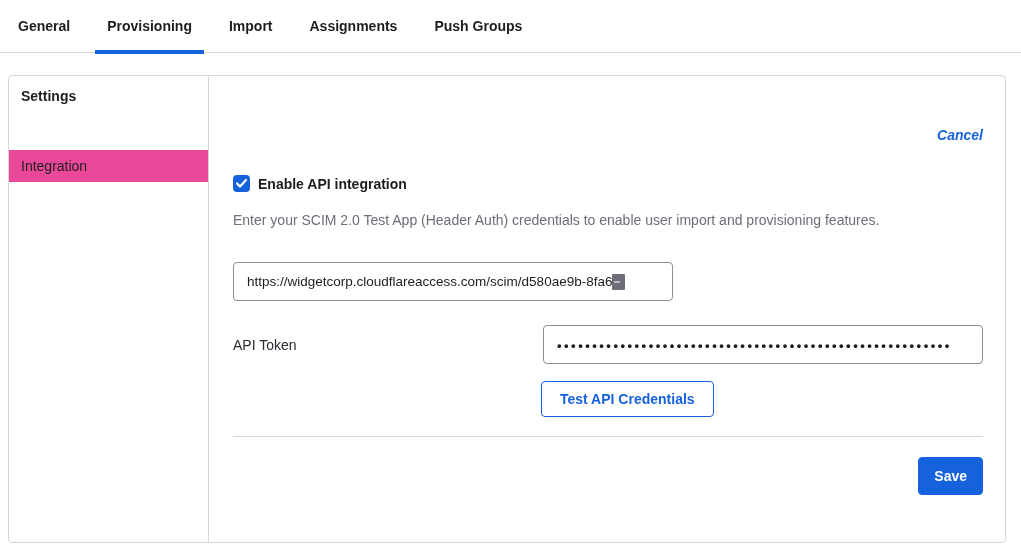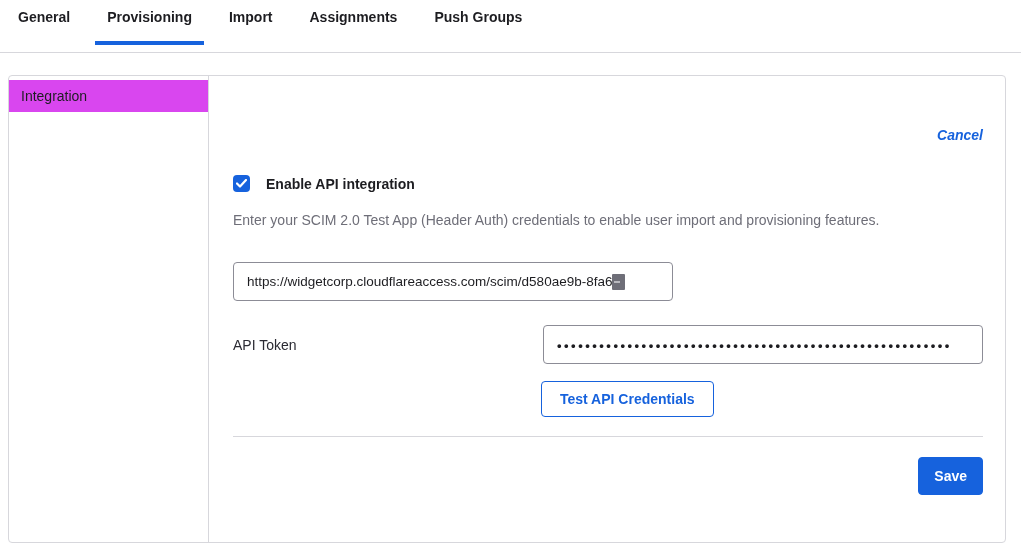--- a/index.html
+++ b/index.html
@@ -7,21 +7,21 @@
   body {
     width: 1021px; height: 553px;
     font-family: "Liberation Sans", "DejaVu Sans", sans-serif;
     color: #1d1d21;
     overflow: hidden;
   }
 
   
   .tabbar {
     display: flex;
-    align-items: center;
+    align-items: flex-end;
     padding-left: 6px;
     border-bottom: 1px solid #d7d7dc;
     height: 53px;
   }
   .tab {
     font-size: 14px;
     font-weight: 700;
     color: #1d1d21;
     padding: 0 12px 16px 12px;
     margin-right: 13px;
@@ -52,41 +52,41 @@
   .sidebar-header {
     font-size: 14px;
     font-weight: 700;
     padding: 8px 12px 10px 12px;
   }
   .sidebar-item {
     font-size: 14px;
     padding: 8px 12px;
     cursor: pointer;
   }
-  .sidebar-item.selected { background: #d946ef; }
+  .sidebar-item.selected { background: #ec4899; margin-top: 36px; }
 
   
   .content {
     flex: 1;
     padding: 50px 24px 0 24px;
   }
   .cancel-row { text-align: right; font-style: italic; }
   .cancel-link {
     color: #1662dd;
     font-size: 14px;
     font-weight: 700;
     text-decoration: none;
     cursor: pointer;
   }
 
   .checkbox-row {
     margin-top: 31px;
     display: flex;
     align-items: center;
-    gap: 16px;
+    gap: 8px;
   }
   .checkbox {
     width: 17px; height: 17px;
     background: #1662dd;
     border-radius: 4px;
     display: inline-flex;
     align-items: center;
     justify-content: center;
     cursor: pointer;
     flex: none;
@@ -194,20 +194,21 @@
   <div class="tab">General</div>
   <div class="tab active">Provisioning</div>
   <div class="tab">Import</div>
   <div class="tab">Assignments</div>
   <div class="tab">Push Groups</div>
 </nav>
 
 <div class="panel">
 
   <aside class="sidebar">
+    <div class="sidebar-header">Settings</div>
     <div class="sidebar-item selected">Integration</div>
   </aside>
 
   <section class="content">
 
     <div class="cancel-row">
       <a class="cancel-link">Cancel</a>
     </div>
 
     <div class="checkbox-row">

